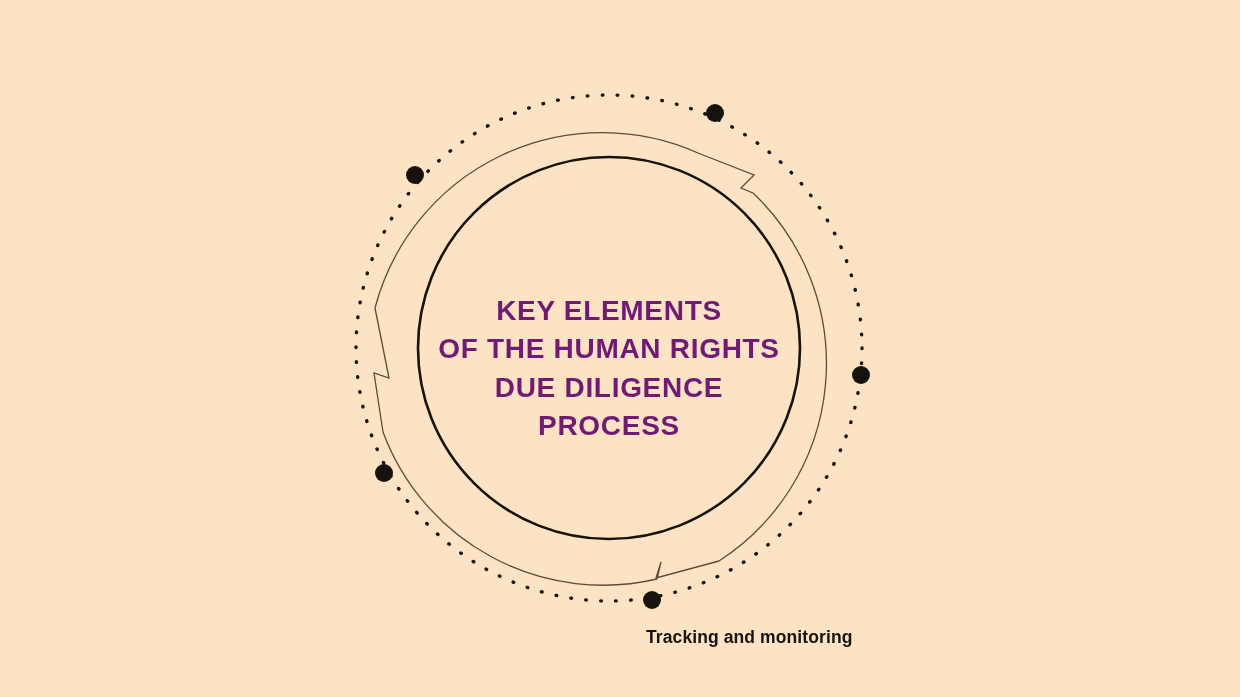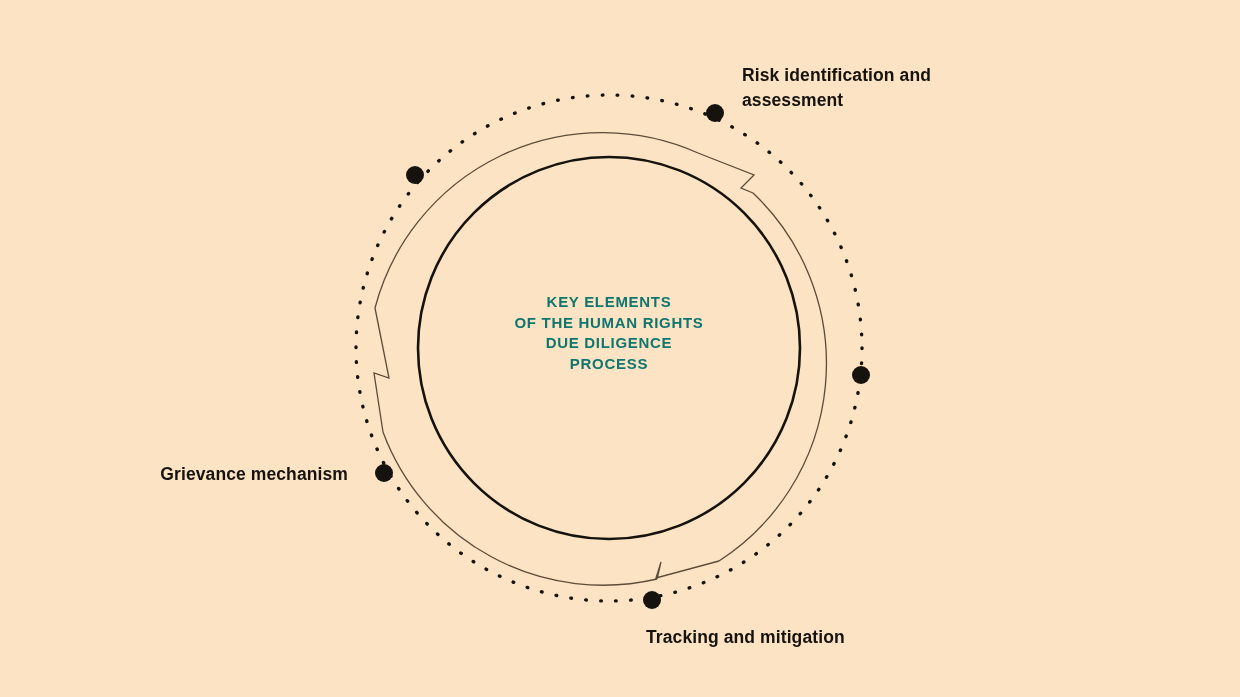--- a/index.html
+++ b/index.html
@@ -49,25 +49,25 @@
   #label-tracking    { left: 646px;  top: 625px; width: 260px; }
   #label-grievance   { left: 86px;   top: 462px; width: 262px; }
   #label-communication { left: 130px; top: 127px; width: 256px; }
 
   #center-text {
     position: absolute;
     left: 419px;
     top: 292px;
     width: 380px;
     text-align: center;
-    font-size: 15px;
+    font-size: 28px;
     font-weight: 700;
     line-height: 1.37;
     letter-spacing: 0.7px;
-    color: #0f766e;
+    color: #701a75;
     white-space: pre-line;
   }
 </style>
 </head>
 <body style="background: rgb(251, 227, 195);">
 
 <div id="stage">
 
   <svg id="diagram" viewBox="0 0 1240 697" aria-hidden="true">
 
@@ -97,22 +97,19 @@
       <circle cx="384" cy="473" r="9"></circle>
       <circle cx="415" cy="175" r="9"></circle>
     </g>
   </svg>
 
   <div id="center-text">KEY ELEMENTS
 OF THE HUMAN RIGHTS
 DUE DILIGENCE
 PROCESS</div>
 
-  <div id="label-risk" class="label left-align">Risk identification and
-assessment</div>
 
 
-  <div id="label-tracking" class="label left-align">Tracking and mitigation</div>
+  <div id="label-tracking" class="label left-align">Tracking and monitoring</div>
 
-  <div id="label-grievance" class="label right-align">Grievance mechanism</div>
 
 
 </div>
 
 </body></html>

